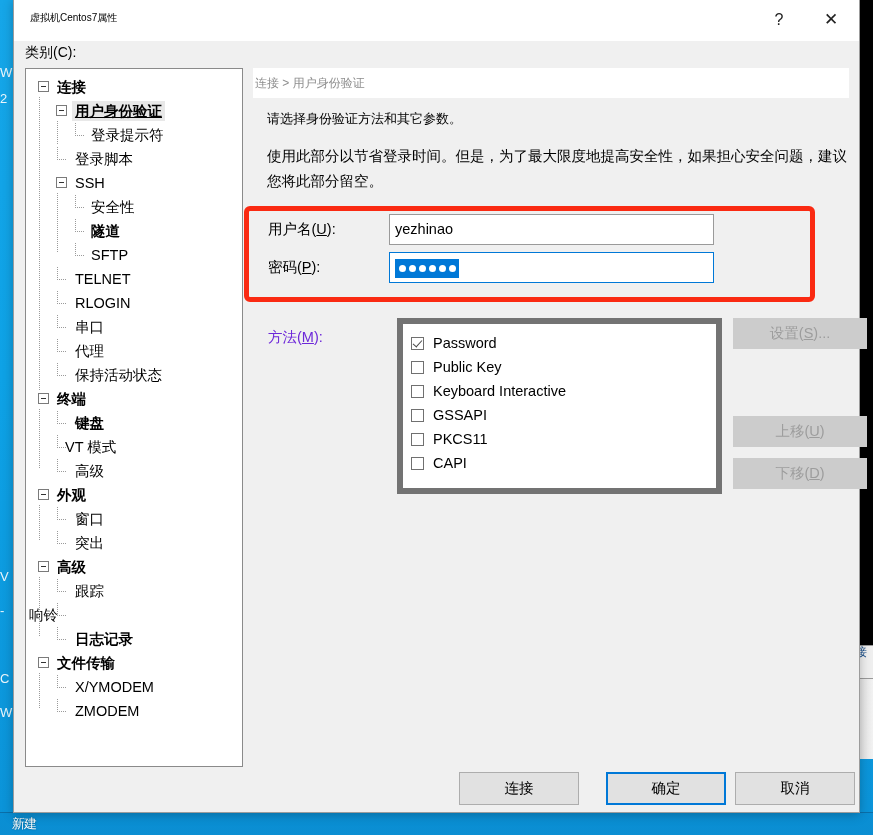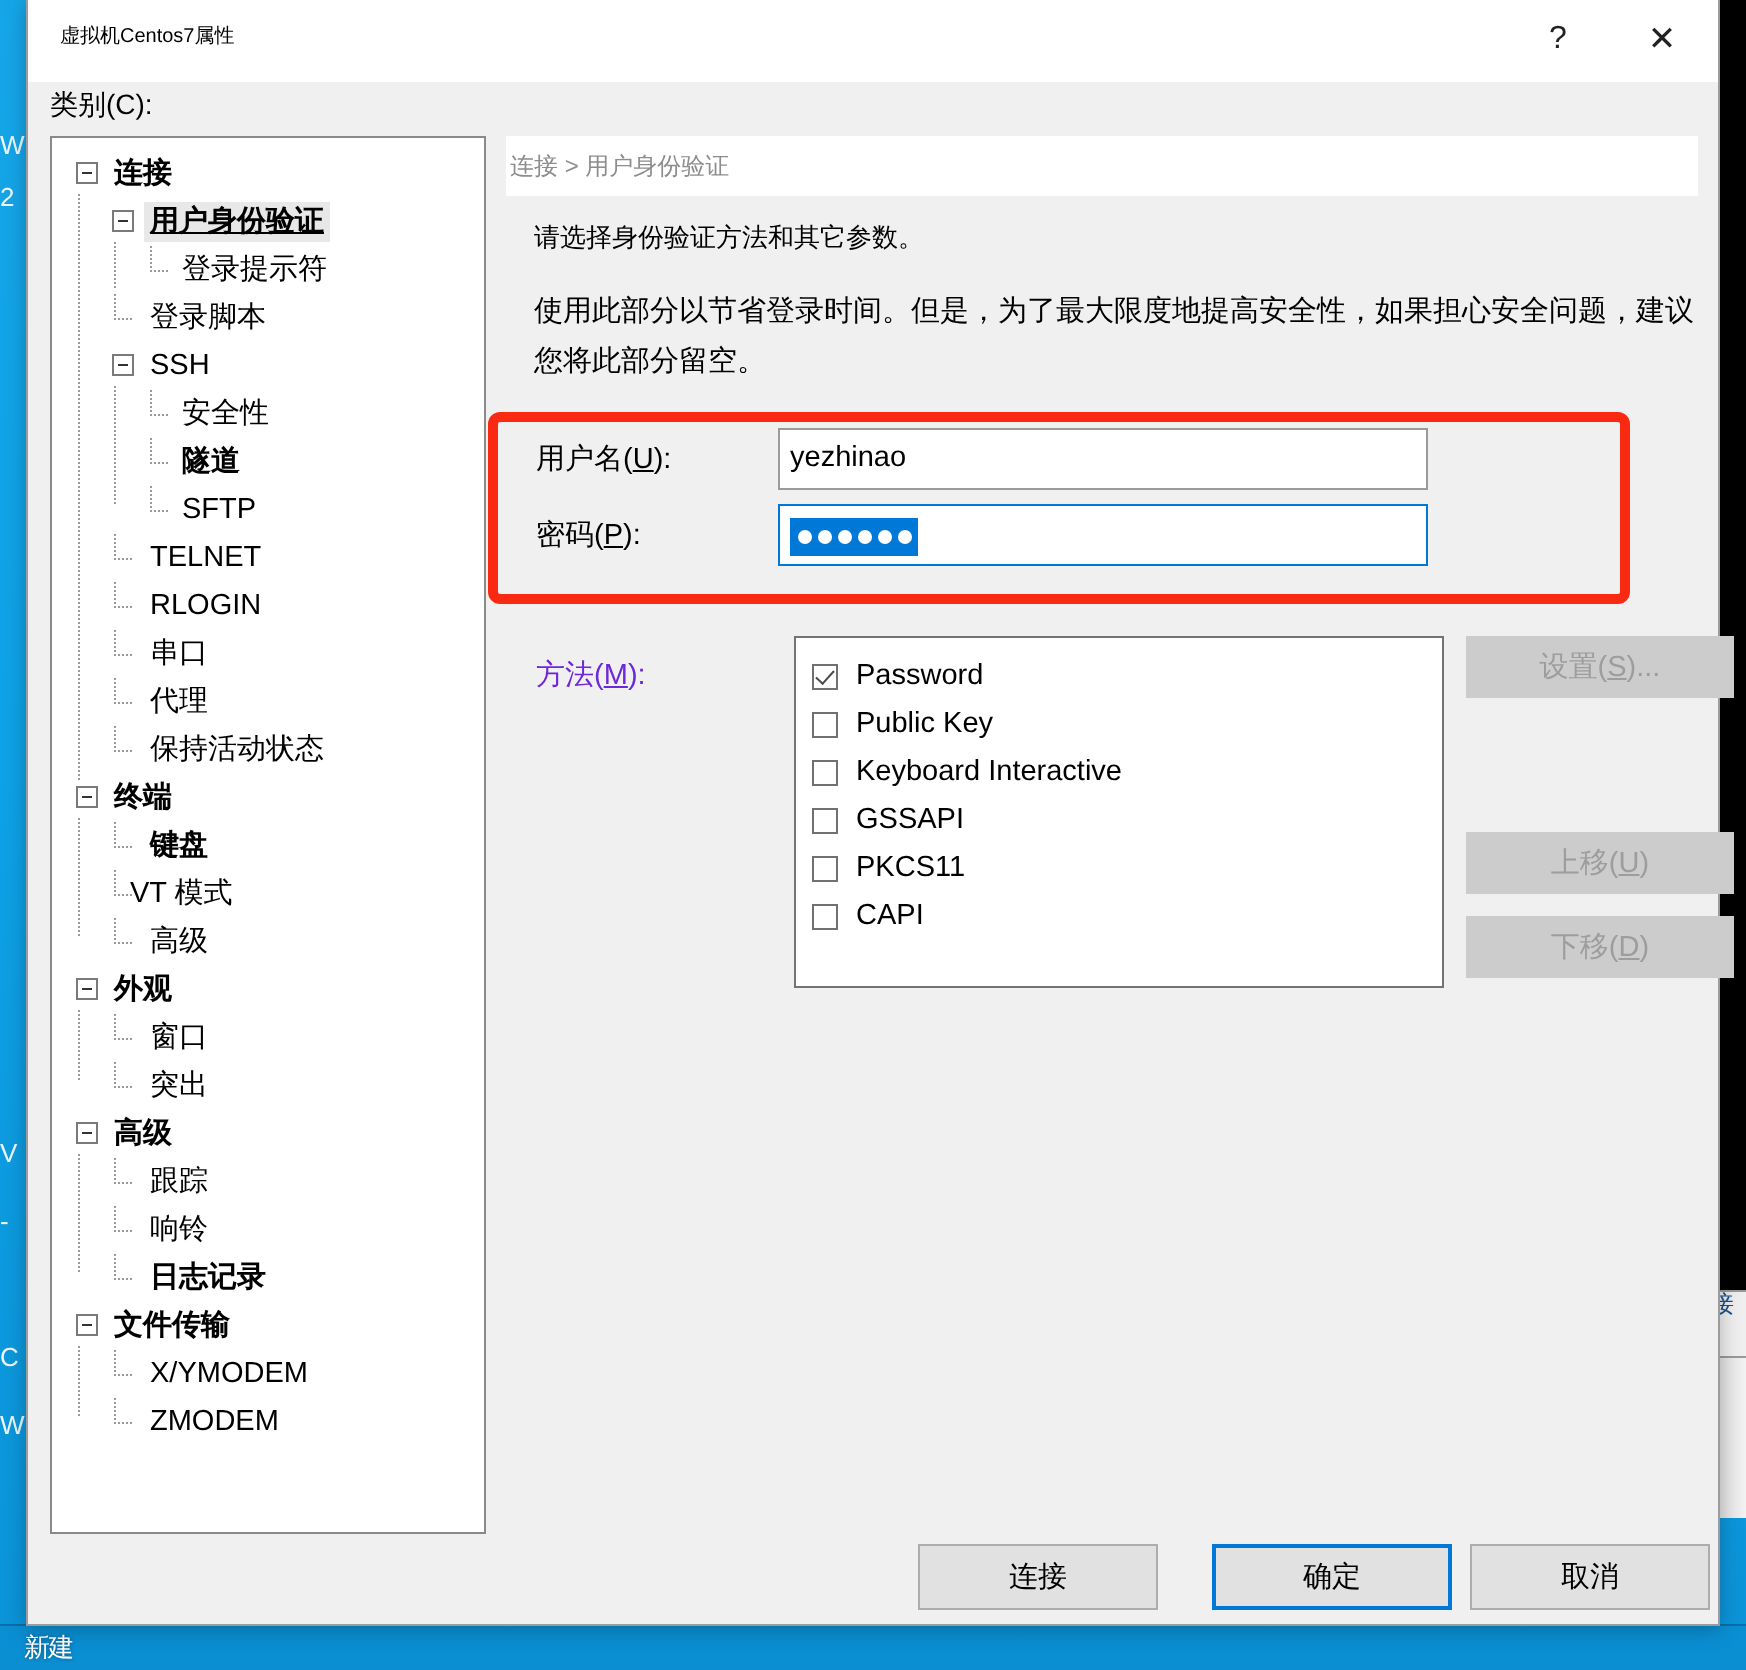--- a/index.html
+++ b/index.html
@@ -294,21 +294,21 @@
     left: 15px; top: 260px;
     font-size: 14.5px;
     color: #6d28d9;
   }
   #methods-box {
     position: absolute;
     left: 144px; top: 250px;
     width: 325px;
     height: 176px;
     background: #ffffff;
-    border: 1px solid #737373;
+    border: 6px solid #737373;
     box-sizing: border-box;
     padding: 7px 0 0 8px;
     overflow: hidden;
   }
   .method-item {
     display: flex;
     align-items: center;
     height: 24px;
     font-size: 14.5px;
     color: #000;
@@ -503,21 +503,21 @@
       </div>
       <div class="tnode bold" style="padding-left: 28px;">
         <span class="expander" style="left: 12px; top: 6px;"></span>
         <span class="tlabel">高级</span>
       </div>
       <div class="tnode" style="padding-left: 46px;">
         <span class="dotline-h" style="left: 31px; top: 12px; width: 9px;"></span>
         <span class="dotline-v" style="left: 31px; top: 0px; height: 13px;"></span>
         <span class="tlabel">跟踪</span>
       </div>
-      <div class="tnode" style="padding-left: 46px;">
+      <div class="tnode" style="">
         <span class="dotline-h" style="left: 31px; top: 12px; width: 9px;"></span>
         <span class="dotline-v" style="left: 31px; top: 0px; height: 13px;"></span>
         <span class="tlabel">响铃</span>
       </div>
       <div class="tnode bold" style="padding-left: 46px;">
         <span class="dotline-h" style="left: 31px; top: 12px; width: 9px;"></span>
         <span class="dotline-v" style="left: 31px; top: 0px; height: 13px;"></span>
         <span class="tlabel">日志记录</span>
       </div>
       <div class="tnode bold" style="padding-left: 28px;">

